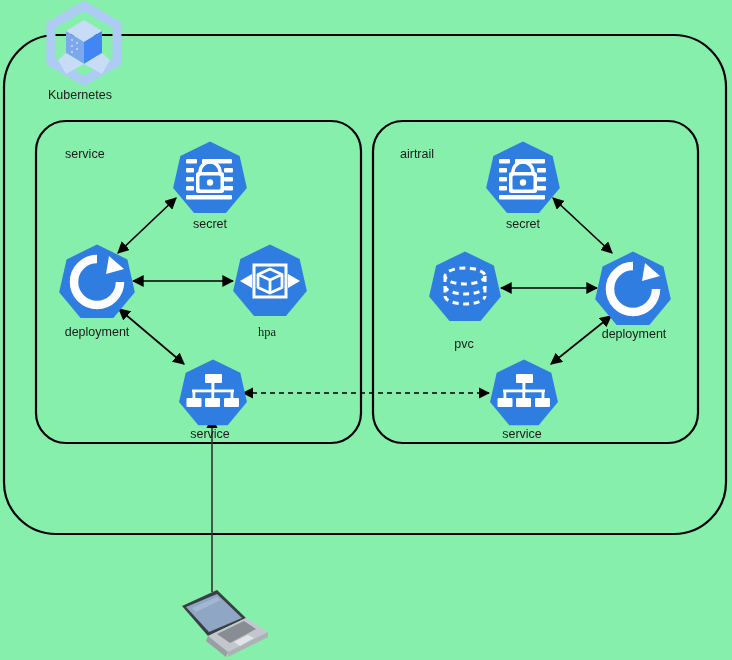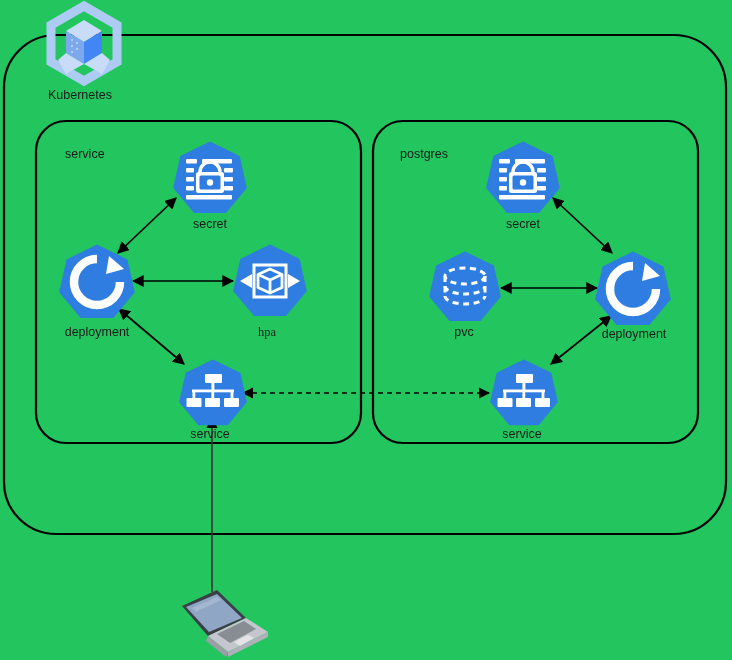--- a/index.html
+++ b/index.html
@@ -8,21 +8,21 @@
     padding: 0;
     background: #ffffff;
   }
   body {
     font-family: "Liberation Sans", sans-serif;
   }
   #canvas {
     position: relative;
     width: 732px;
     height: 660px;
-    background: #22c55e;
+    background: #86efac;
     overflow: hidden;
   }
   .svg-layer {
     position: absolute;
     top: 0;
     left: 0;
     width: 732px;
     height: 660px;
   }
   .label {
@@ -230,31 +230,31 @@
         <path d="M62 54 L76 47 L82 50 L68 58 Z" fill="#e2e4e7"></path>
       </g>
     </g>
 
   </svg>
 
   <div class="label" style="left:48px; top:89px;">Kubernetes</div>
 
   <div class="label" style="left:65px; top:148px;">service</div>
 
-  <div class="label" style="left:400px; top:148px;">postgres</div>
+  <div class="label" style="left:400px; top:148px;">airtrail</div>
 
   <div class="label center" style="left:210px; top:218px;">secret</div>
 
   <div class="label center" style="left:97px; top:326px;">deployment</div>
 
   <div class="label center" style="left:267px; top:326px;font-family:Liberation Serif, serif;">hpa</div>
 
   <div class="label center" style="left:210px; top:428px;">service</div>
 
   <div class="label center" style="left:523px; top:218px;">secret</div>
 
-  <div class="label center" style="left:464px; top:326px;">pvc</div>
+  <div class="label center" style="left:464px; top:338px;">pvc</div>
 
   <div class="label center" style="left:634px; top:328px;">deployment</div>
 
   <div class="label center" style="left:522px; top:428px;">service</div>
 
 </div>
 
 </body></html>

